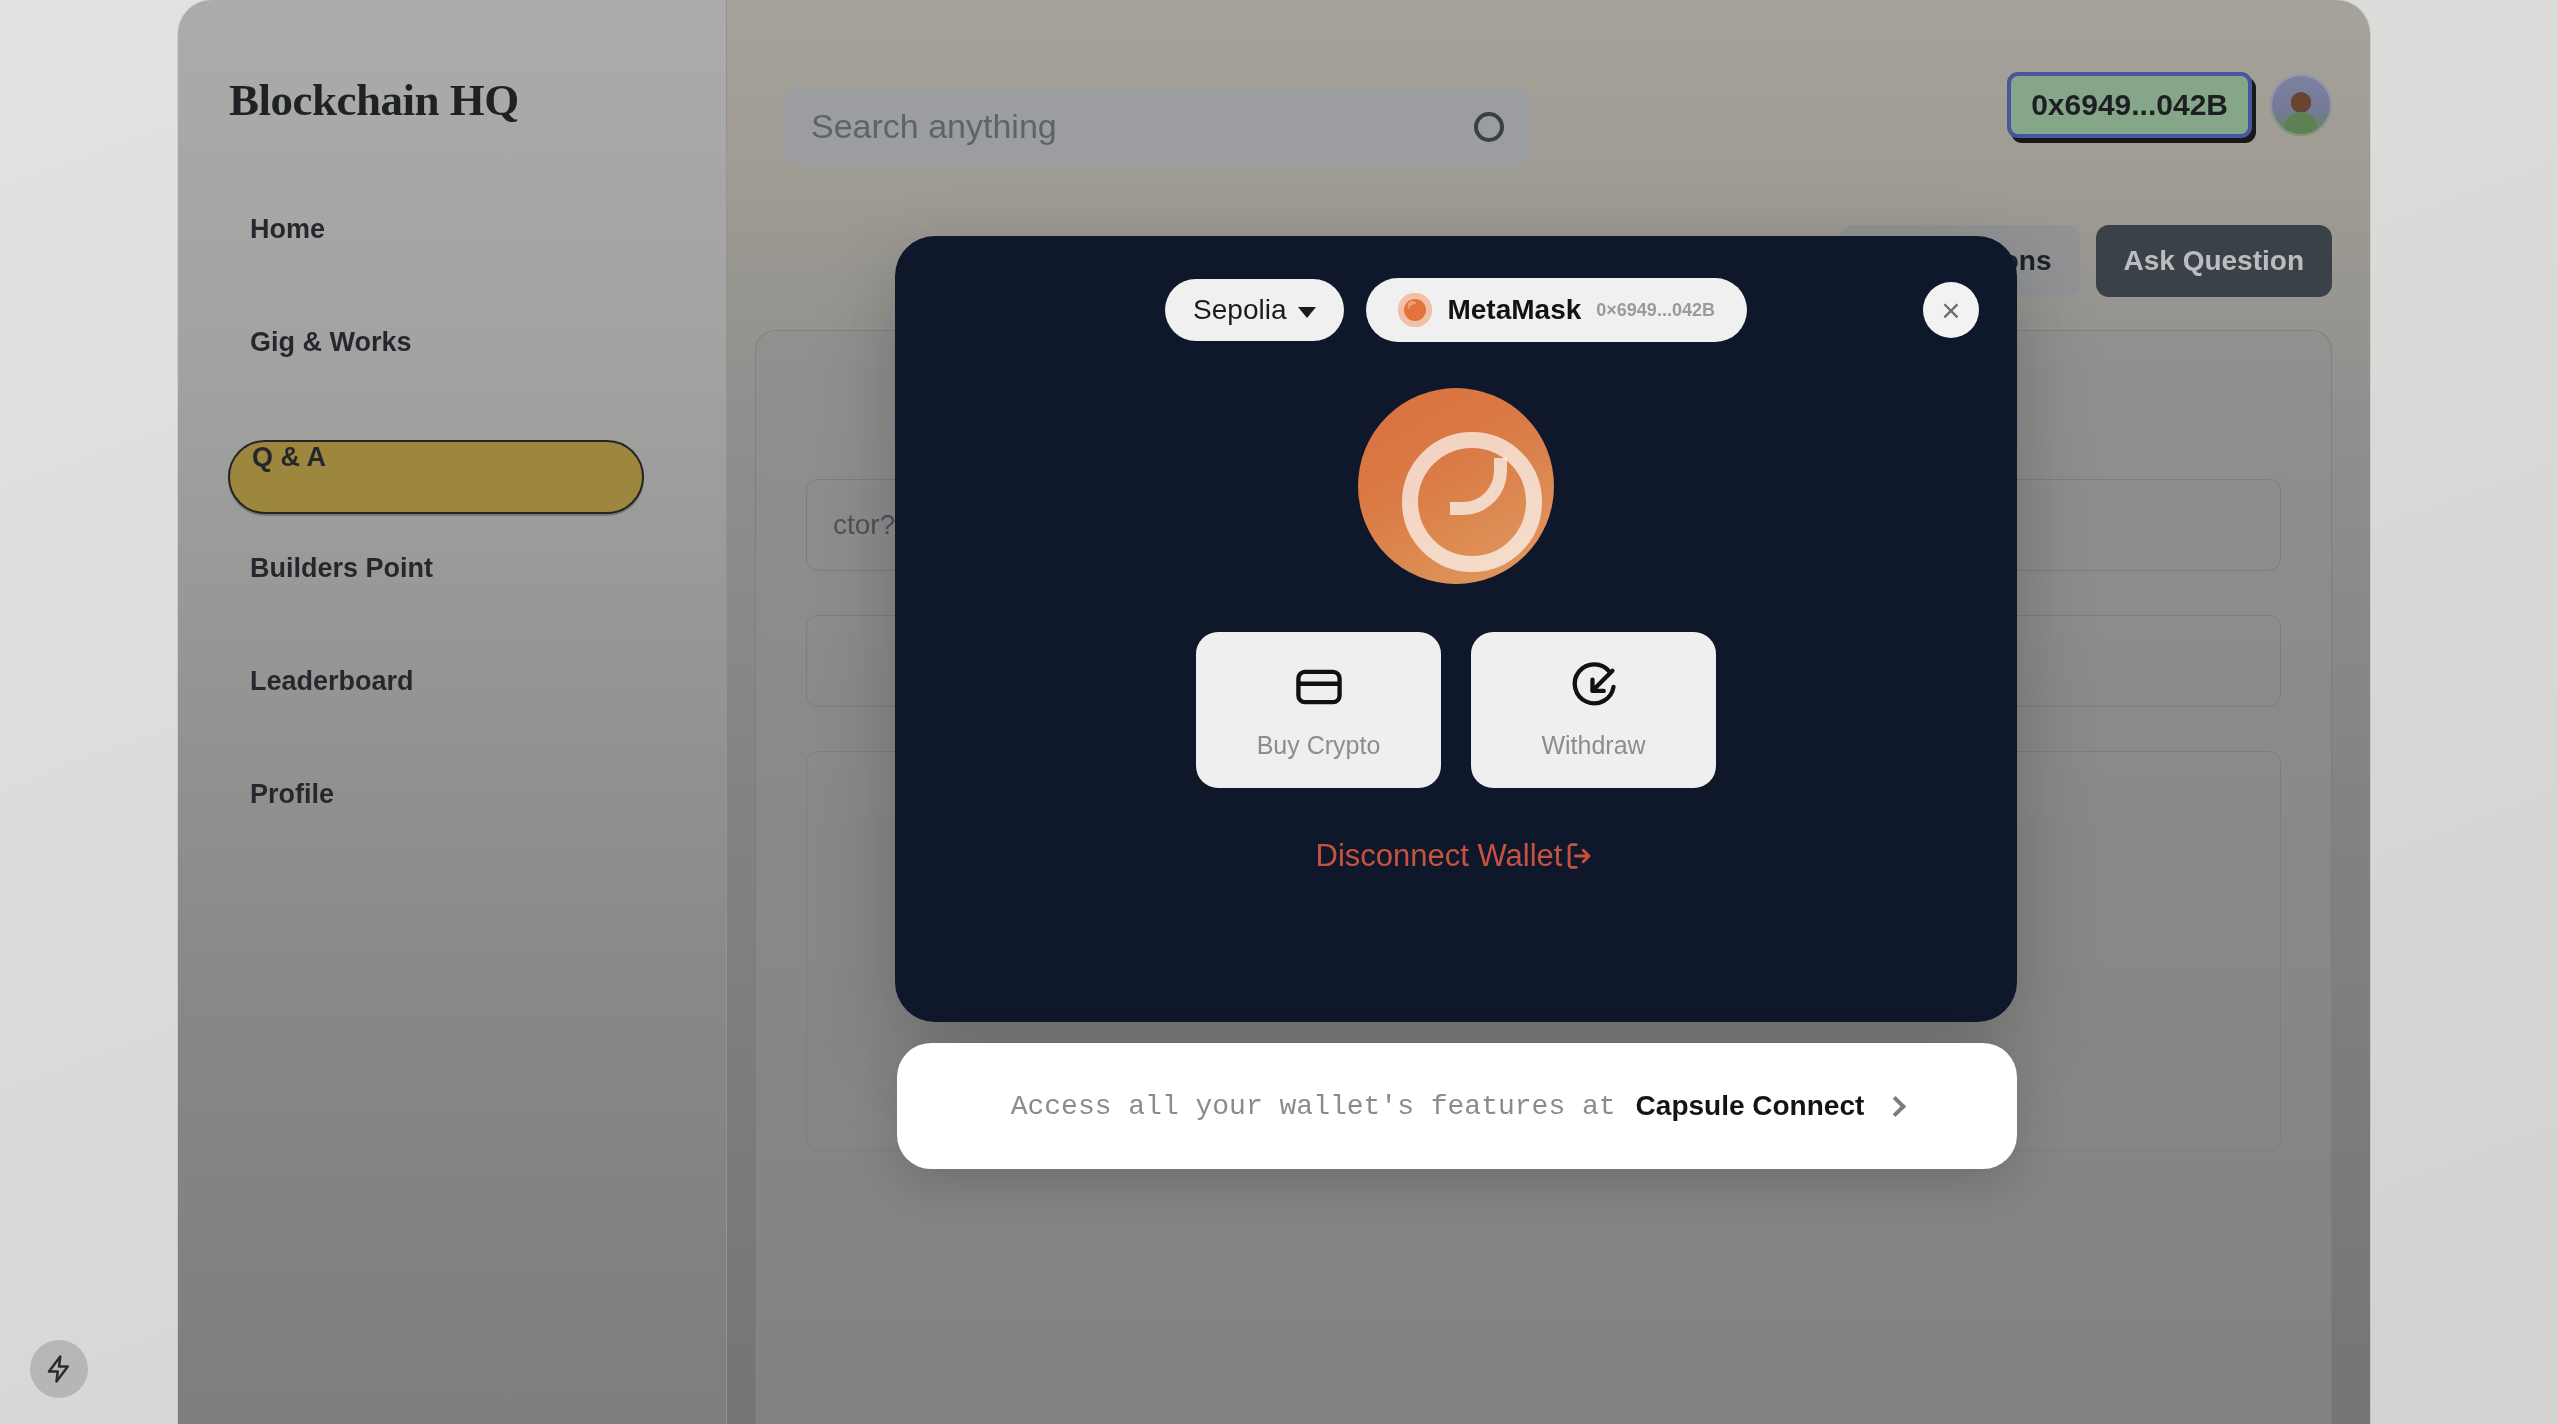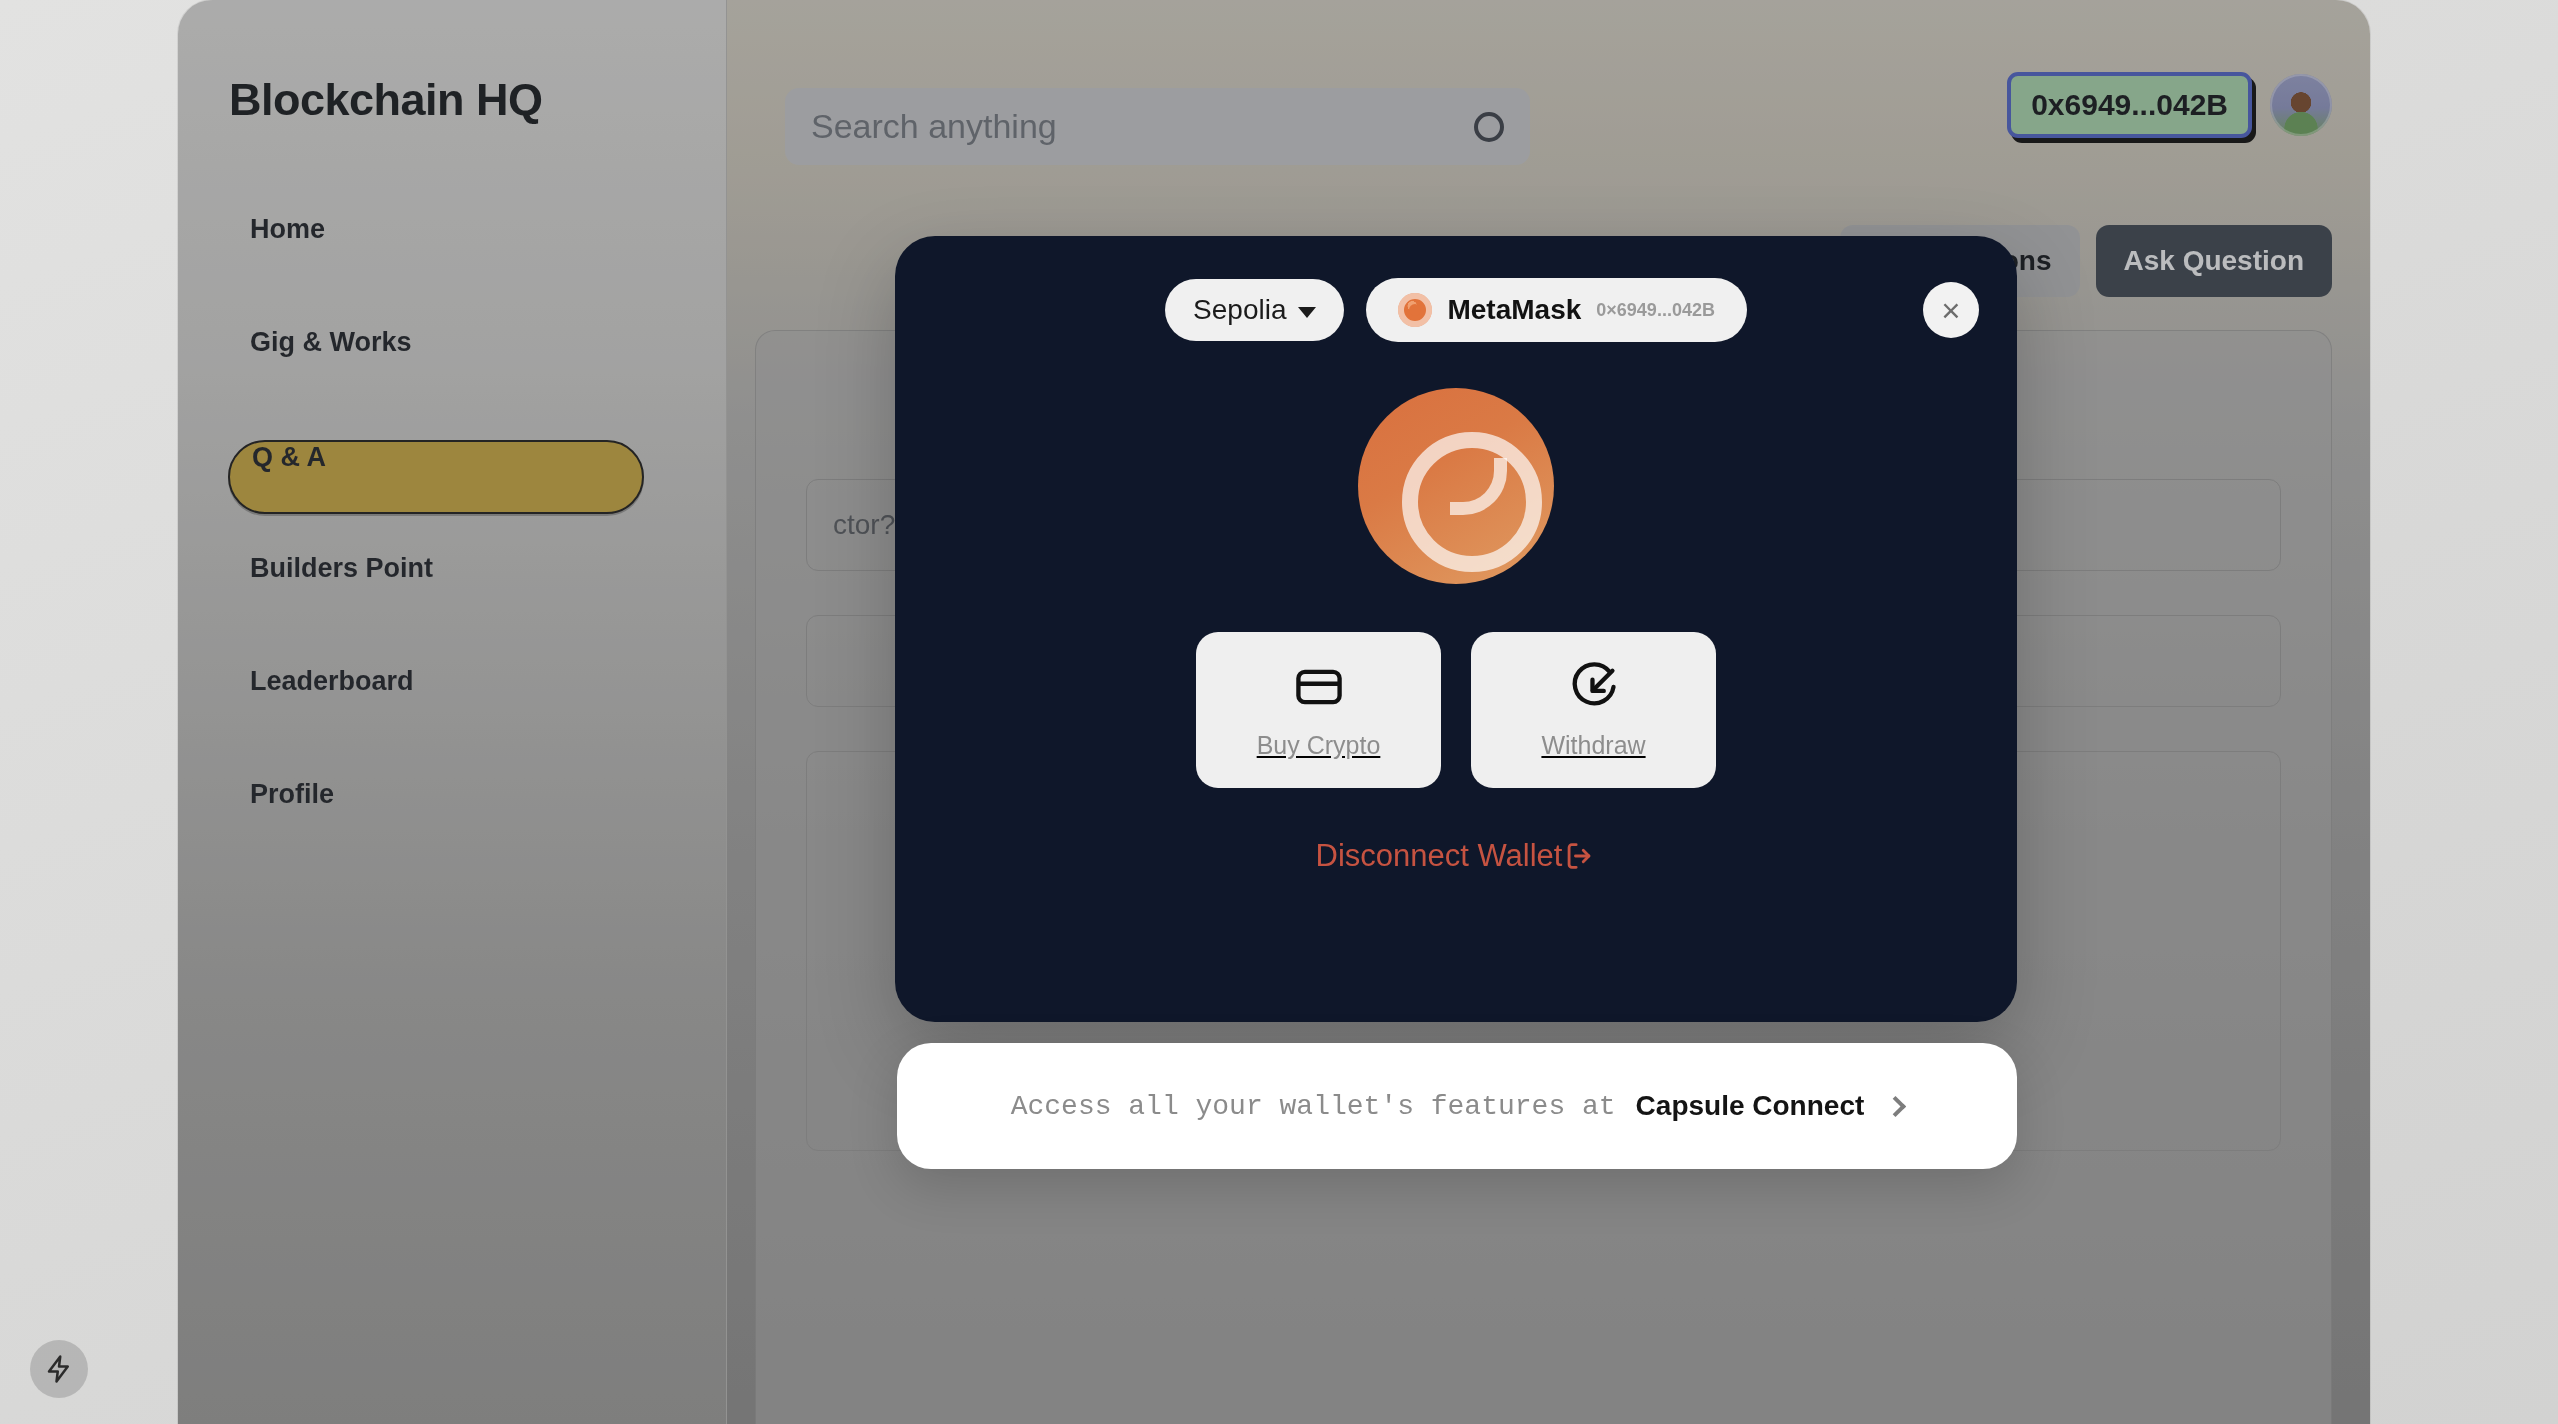--- a/index.html
+++ b/index.html
@@ -44,20 +44,21 @@
     border-right: 1px solid #b9b9b8;
     padding: 44px 0 0 0;
   }
 
   #brand-title {
     font-size: 45px;
     font-weight: 700;
     color: #14171c;
     letter-spacing: -0.5px;
     padding: 30px 0 0 51px;
+    font-family: Liberation Serif, serif;
   }
 
   #nav-list {
     margin-top: 88px;
     display: flex;
     flex-direction: column;
   }
 
   .nav-item {
     height: 74px;
@@ -330,21 +331,20 @@
     border-radius: 0 0 44px 0;
     border-right: 13px solid rgba(255,255,255,0.68);
     border-bottom: 13px solid rgba(255,255,255,0.68);
   }
 
   #action-row {
     display: flex;
     justify-content: center;
     gap: 30px;
     margin-top: 48px;
-    text-decoration: underline;
   }
   .action-card {
     width: 245px;
     height: 156px;
     background: #efefef;
     border-radius: 22px;
     display: flex;
     flex-direction: column;
     align-items: center;
     justify-content: center;

